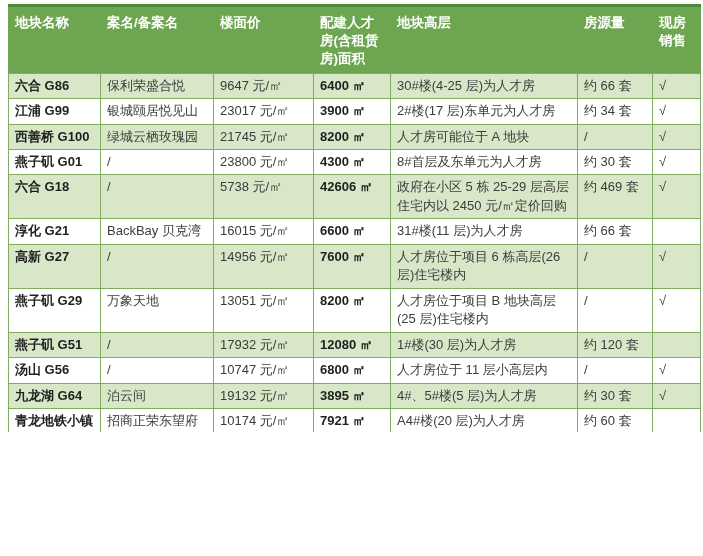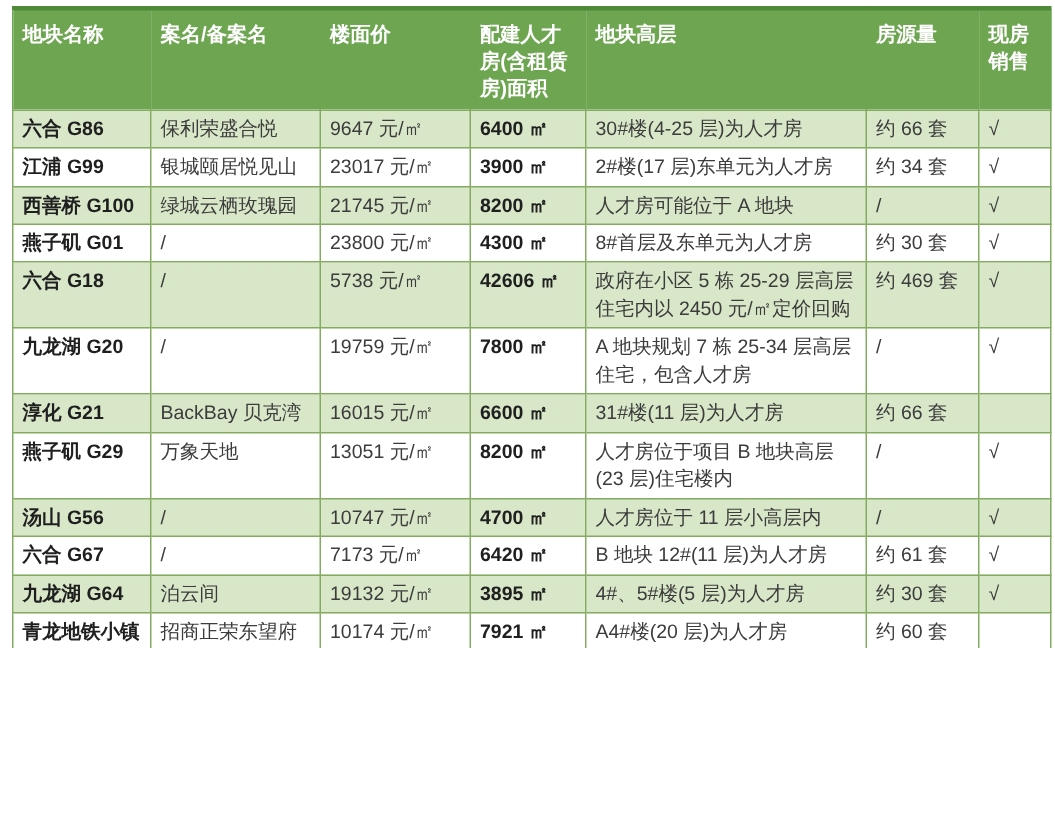--- a/index.html
+++ b/index.html
@@ -130,62 +130,62 @@
         <tr>
           <td class="cell-plot">六合 G18</td>
           <td class="cell-case_name">/</td>
           <td class="cell-floor_price">5738 元/㎡</td>
           <td class="cell-area">42606 ㎡</td>
           <td class="cell-plan">政府在小区 5 栋 25-29 层高层住宅内以 2450 元/㎡定价回购</td>
           <td class="cell-supply">约 469 套</td>
           <td class="cell-ready">√</td>
         </tr>
         <tr>
-          <td class="cell-plot">九龙湖 G20</td>
-          <td class="cell-case_name">/</td>
-          <td class="cell-floor_price">19759 元/㎡</td>
-          <td class="cell-area">7800 ㎡</td>
-          <td class="cell-plan">A 地块规划 7 栋 25-34 层高层住宅，包含人才房</td>
-          <td class="cell-supply">/</td>
-          <td class="cell-ready">√</td>
-        </tr>
-        <tr>
           <td class="cell-plot">淳化 G21</td>
           <td class="cell-case_name">BackBay 贝克湾</td>
           <td class="cell-floor_price">16015 元/㎡</td>
           <td class="cell-area">6600 ㎡</td>
           <td class="cell-plan">31#楼(11 层)为人才房</td>
           <td class="cell-supply">约 66 套</td>
           <td class="cell-ready"></td>
         </tr>
         <tr>
+          <td class="cell-plot">高新 G27</td>
+          <td class="cell-case_name">/</td>
+          <td class="cell-floor_price">14956 元/㎡</td>
+          <td class="cell-area">7600 ㎡</td>
+          <td class="cell-plan">人才房位于项目 6 栋高层(26 层)住宅楼内</td>
+          <td class="cell-supply">/</td>
+          <td class="cell-ready">√</td>
+        </tr>
+        <tr>
           <td class="cell-plot">燕子矶 G29</td>
           <td class="cell-case_name">万象天地</td>
           <td class="cell-floor_price">13051 元/㎡</td>
           <td class="cell-area">8200 ㎡</td>
-          <td class="cell-plan">人才房位于项目 B 地块高层(23 层)住宅楼内</td>
-          <td class="cell-supply">/</td>
-          <td class="cell-ready">√</td>
+          <td class="cell-plan">人才房位于项目 B 地块高层(25 层)住宅楼内</td>
+          <td class="cell-supply">/</td>
+          <td class="cell-ready">√</td>
+        </tr>
+        <tr>
+          <td class="cell-plot">燕子矶 G51</td>
+          <td class="cell-case_name">/</td>
+          <td class="cell-floor_price">17932 元/㎡</td>
+          <td class="cell-area">12080 ㎡</td>
+          <td class="cell-plan">1#楼(30 层)为人才房</td>
+          <td class="cell-supply">约 120 套</td>
+          <td class="cell-ready"></td>
         </tr>
         <tr>
           <td class="cell-plot">汤山 G56</td>
           <td class="cell-case_name">/</td>
           <td class="cell-floor_price">10747 元/㎡</td>
-          <td class="cell-area">4700 ㎡</td>
+          <td class="cell-area">6800 ㎡</td>
           <td class="cell-plan">人才房位于 11 层小高层内</td>
           <td class="cell-supply">/</td>
-          <td class="cell-ready">√</td>
-        </tr>
-        <tr>
-          <td class="cell-plot">六合 G67</td>
-          <td class="cell-case_name">/</td>
-          <td class="cell-floor_price">7173 元/㎡</td>
-          <td class="cell-area">6420 ㎡</td>
-          <td class="cell-plan">B 地块 12#(11 层)为人才房</td>
-          <td class="cell-supply">约 61 套</td>
           <td class="cell-ready">√</td>
         </tr>
         <tr>
           <td class="cell-plot">九龙湖 G64</td>
           <td class="cell-case_name">泊云间</td>
           <td class="cell-floor_price">19132 元/㎡</td>
           <td class="cell-area">3895 ㎡</td>
           <td class="cell-plan">4#、5#楼(5 层)为人才房</td>
           <td class="cell-supply">约 30 套</td>
           <td class="cell-ready">√</td>

